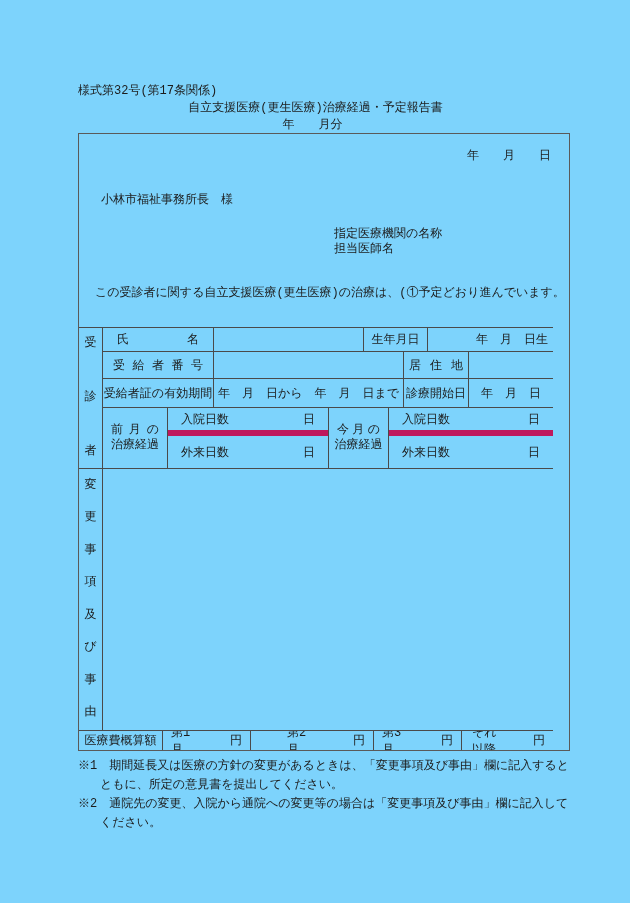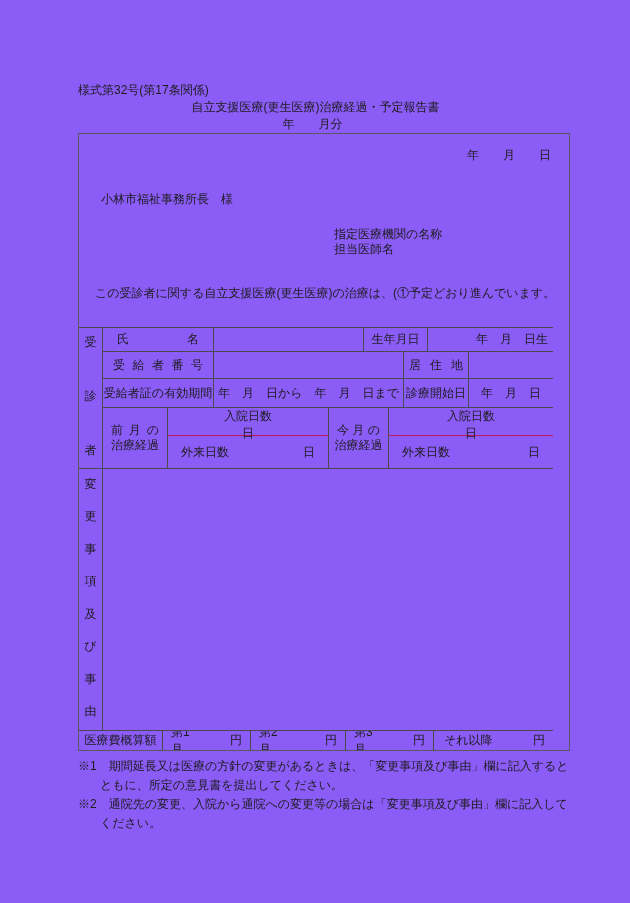--- a/index.html
+++ b/index.html
@@ -1,21 +1,21 @@
 <!DOCTYPE html>
 <html><head>
 <meta charset="utf-8">
 <style>
   * { box-sizing: border-box; margin: 0; padding: 0; }
   html,body { background:#e8e8e8; }
   .page {
     position: relative;
     width: 630px; height: 903px;
-    background: #8b5cf6;
-    font-family: Liberation Sans, sans-serif;
+    background: #7dd3fc;
+    font-family: Liberation Mono, monospace;
     color: #1c1c1c;
     font-size: 12px;
     overflow: hidden;
     margin: 0 auto;
   }
   .abs { position: absolute; }
   .nowrap { white-space: nowrap; }
 
   .form-number { left: 78px; top: 82px; }
   .form-title  { left: 78px; top: 99px; width: 475px; text-align: center; }
@@ -54,31 +54,31 @@
   .rowDE { flex: 1; display: flex; }
 
   .w111 { width: 111px; } .w150 { width: 150px; } .w64 { width: 64px; }
   .w190 { width: 190px; } .w65 { width: 65px; } .flex1 { flex: 1; }
 
   .de-label { width: 65px; display: flex; flex-direction: column; justify-content: center; }
   .de-label .l1 { display: flex; justify-content: space-between; padding: 0 8px; line-height: 15px; }
   .de-label .l2 { text-align: center; line-height: 15px; }
   .de-label2 { width: 60px; }
   .de-vals { display: flex; flex-direction: column; }
-  .de-vals .top { height: 28px; border-bottom: 1px solid #be185d; flex-direction: column; }
+  .de-vals .top { height: 28px; border-bottom: 6px solid #be185d; }
   .de-vals .top, .de-vals .bot { display: flex; align-items: center; justify-content: space-between; padding: 0 13px; }
   .de-vals .bot { flex: 1; }
   .wmid { width: 161px; }
 
   .sec-changes { display: flex; height: 262px; border-bottom: 1px solid #4a4a4a; }
   .v-col-tall { width: 24px; display: flex; flex-direction: column; justify-content: space-between; align-items: center; padding: 7px 0 10px; }
 
   .sec-cost { display: flex; height: 19px; justify-content: center; }
   .cost-label { width: 84px; }
-  .cm1 { width: 88px; } .cm2 { width: 95px; } .cm3 { width: 88px; }
+  .cm1 { width: 88px; } .cm2 { width: 95px; margin-left: 28px; } .cm3 { width: 88px; }
   .cost-cell { padding: 0 8px; gap: 36px; }
 
   .pad-name   { padding: 0 14px; }
   .pad-recno  { padding: 0 10px; }
   .pad-resid  { padding: 0 5px; }
 
   
   .notes { left: 78px; top: 757px; width: 505px; line-height: 19px; }
   .note-cont { margin-left: 22px; }
 </style>

